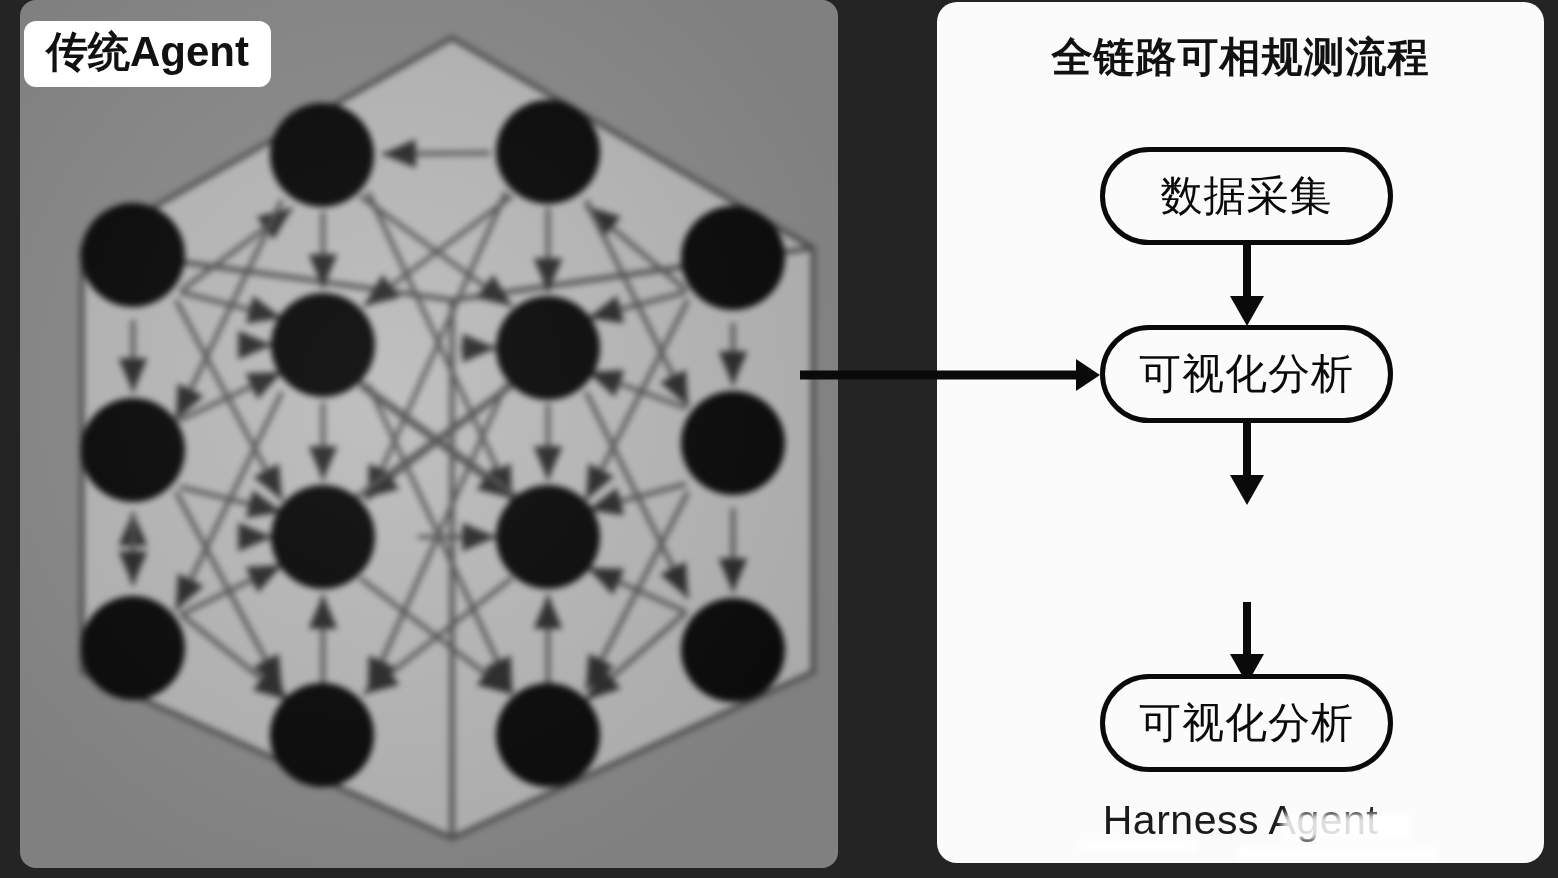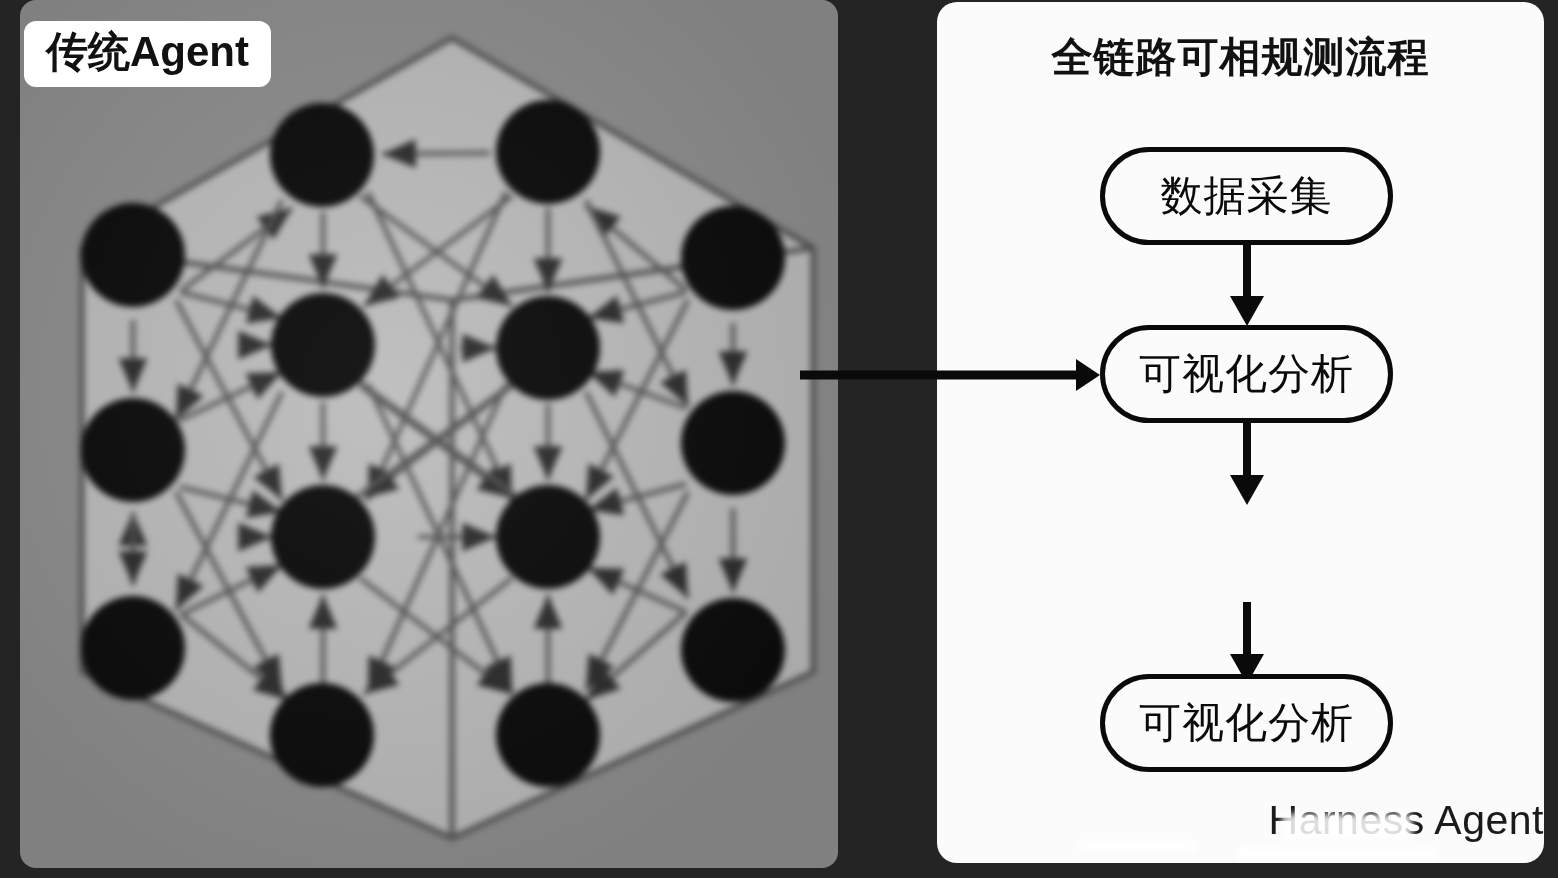--- a/index.html
+++ b/index.html
@@ -129,21 +129,21 @@
   }
   #flow-arrow-0 { top: 242px; }
   #flow-arrow-1 { top: 421px; }
   #flow-arrow-2 { top: 600px; }
 
   #right-caption {
     position: absolute;
     left: 0;
     top: 795px;
     width: 607px;
-    text-align: right;
+    text-align: center;
     font-size: 41px;
     font-weight: 300;
     color: #1b1b1b;
     letter-spacing: 0.5px;
   }
   
   .smudge {
     position: absolute;
     background: rgba(255,255,255,0.85);
     filter: blur(3px);

